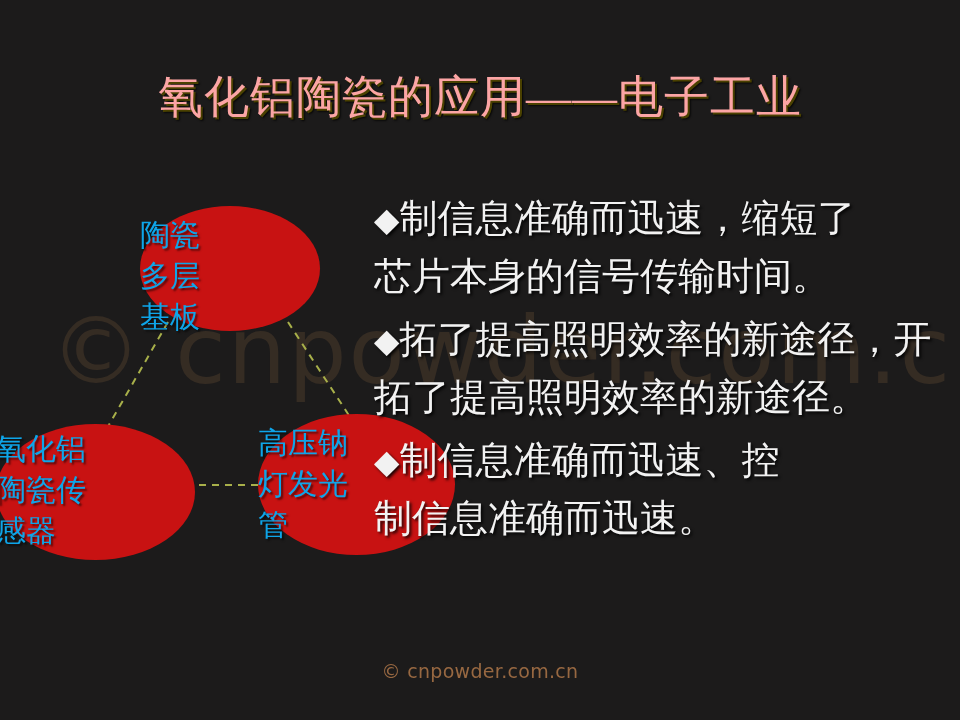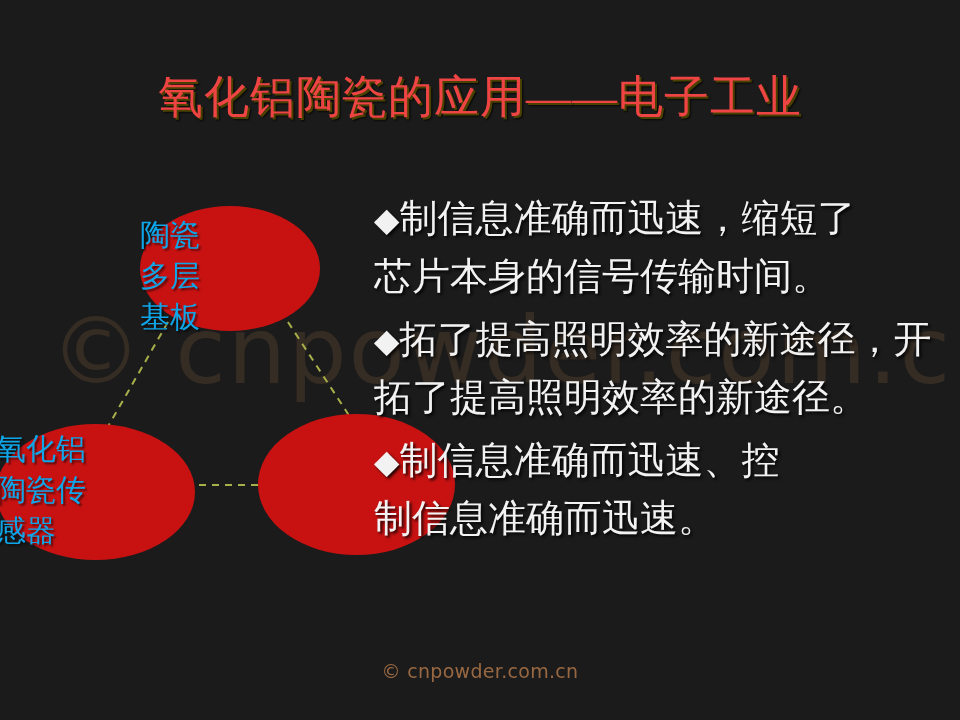--- a/index.html
+++ b/index.html
@@ -37,21 +37,21 @@
 
   
   #title {
     position: absolute;
     left: 0;
     top: 68px;
     width: 960px;
     text-align: center;
     font-size: 45px;
     line-height: 58px;
-    color: #ef4444;
+    color: #fca5a5;
     letter-spacing: 1px;
     text-shadow: 2px 2px 0 #4a4100, 3px 3px 2px rgba(0,0,0,0.8);
     z-index: 6;
     white-space: nowrap;
   }
 
   
   #connectors {
     position: absolute;
     left: 0; top: 0;
@@ -143,20 +143,23 @@
   <div class="ellipse-label" id="ellipse-1-text">陶瓷
 多层
 基板</div>
 
   <div class="ellipse" id="ellipse-2"></div>
   <div class="ellipse-label" id="ellipse-2-text">氧化铝
 陶瓷传
 感器</div>
 
   <div class="ellipse" id="ellipse-3"></div>
+  <div class="ellipse-label" id="ellipse-3-text">高压钠
+灯发光
+管</div>
 
   <div id="bullets">
 
     <div class="bullet">
       <span class="marker">◆</span><span>制信息准确而迅速，缩短了</span>
       <span class="line2">芯片本身的信号传输时间。</span>
     </div>
 
     <div class="bullet">
       <span class="marker">◆</span><span>拓了提高照明效率的新途径，开</span>

